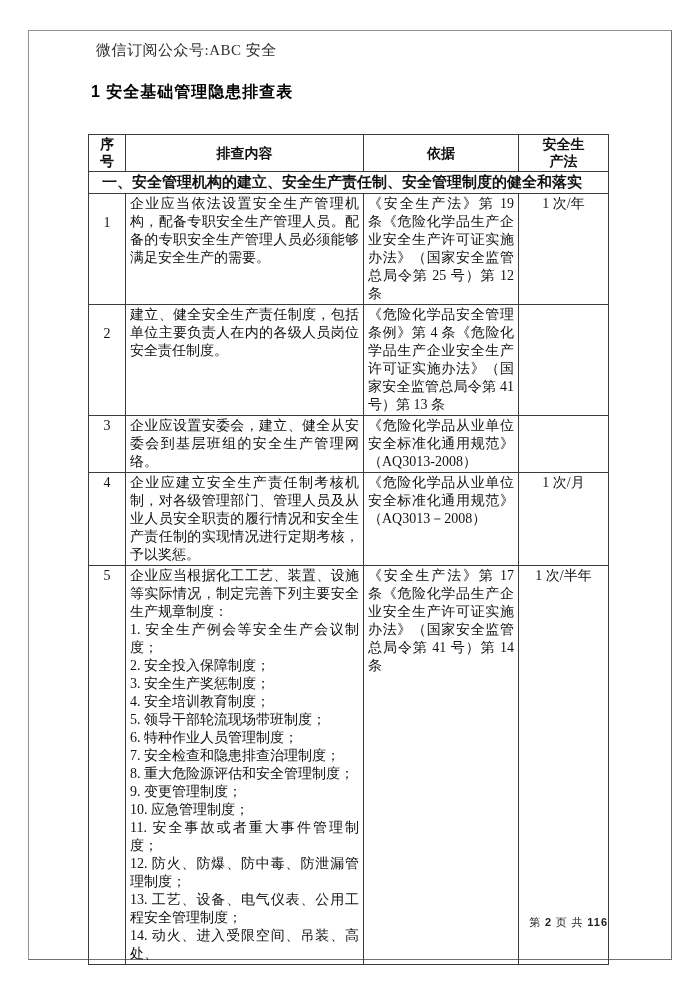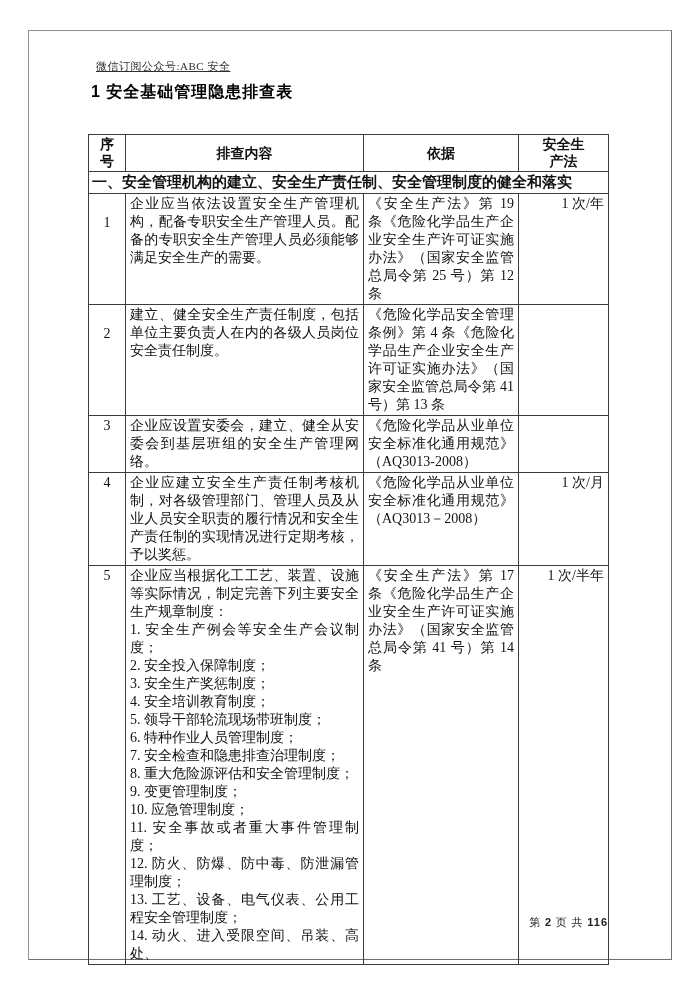--- a/index.html
+++ b/index.html
@@ -13,22 +13,22 @@
   .canvas { position: relative; width: 700px; height: 990px; background: #fff; }
   .page-frame {
     position: absolute; left: 28px; top: 30px;
     width: 644px; height: 930px;
     background: #fff;
     border: 1px solid #919191;
     border-right-color: #6f6f6f;
     border-bottom-color: #6f6f6f;
   }
   .watermark {
-    position: absolute; left: 67px; top: 28px;
-    font-size: 11px; color: #2e2e2e; letter-spacing: 0.5px; text-decoration: underline;
+    position: absolute; left: 67px; top: 10px;
+    font-size: 15px; color: #2e2e2e; letter-spacing: 0.5px;
   }
   .doc-title {
     position: absolute; left: 62px; top: 51px;
     font-family: "Liberation Sans", "DejaVu Sans", sans-serif;
     font-weight: 700; font-size: 16px; color: #000;
     letter-spacing: 1px;
   }
   table.insp {
     position: absolute; left: 59px; top: 103px;
     width: 520px;
@@ -49,31 +49,31 @@
     height: 35px;
     line-height: 17px;
   }
   .hdr-narrow { display: inline-block; width: 1.15em; word-break: break-all; }
   .hdr-freq   { display: inline-block; width: 3.15em; word-break: break-all; }
   tr.section-row td {
     font-weight: 700;
     font-size: 15px;
     height: 22px;
     line-height: 19px;
-    padding: 1px 3px;
+    padding: 1px 13px;
     white-space: nowrap;
   }
   td.cell-no { text-align: center; padding-top: 2px; }
   td.cell-no.offset-one { padding-top: 20px; }
   td.cell-content, td.cell-basis {
     text-align: justify;
     word-break: break-all;
   }
   td.cell-content { white-space: pre-wrap; }
-  td.cell-freq { text-align: right; padding-left: 3px; white-space: nowrap; }
+  td.cell-freq { text-align: center; padding-left: 3px; white-space: nowrap; }
   .page-footer {
     position: absolute; left: 59px; top: 884px;
     width: 520px;
     text-align: right;
     font-size: 11px; color: #222;
     letter-spacing: 1px;
   }
   .page-footer b { font-family: "Liberation Sans", "DejaVu Sans", sans-serif; font-size: 11px; }
 </style>
 </head>

